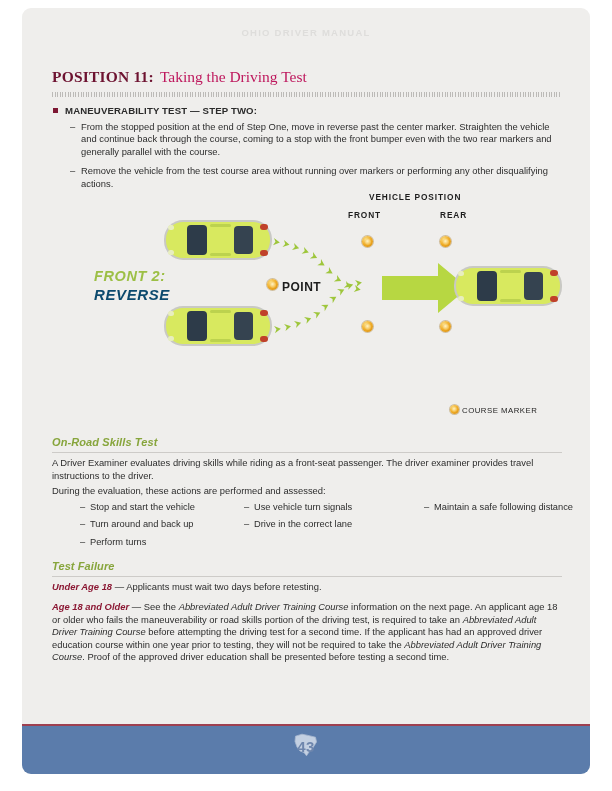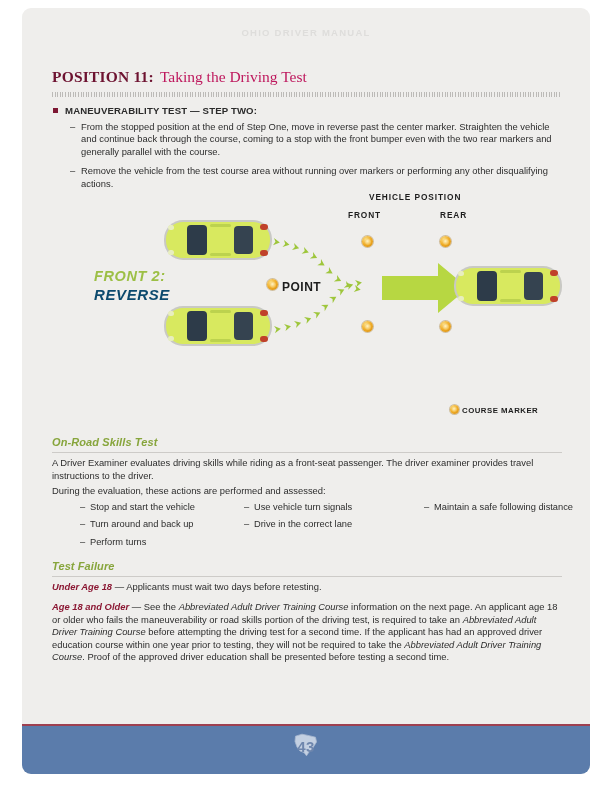--- a/index.html
+++ b/index.html
@@ -151,21 +151,21 @@
     font-weight: bold;
     letter-spacing: .5px;
     color: #1d1d1d;
     white-space: nowrap;
   }
   .legend {
     position: absolute;
     left: 398px;
     top: 216px;
     font-size: 7.8px;
-    font-weight: bold;
+    font-weight: normal;
     letter-spacing: .5px;
     color: #1d1d1d;
     white-space: nowrap;
   }
   .marker {
     position: absolute;
     width: 11px;
     height: 11px;
     border-radius: 50%;
     background: radial-gradient(circle at 36% 32%, #fbe08a 0%, #f0ad28 48%, #d2870f 100%);

